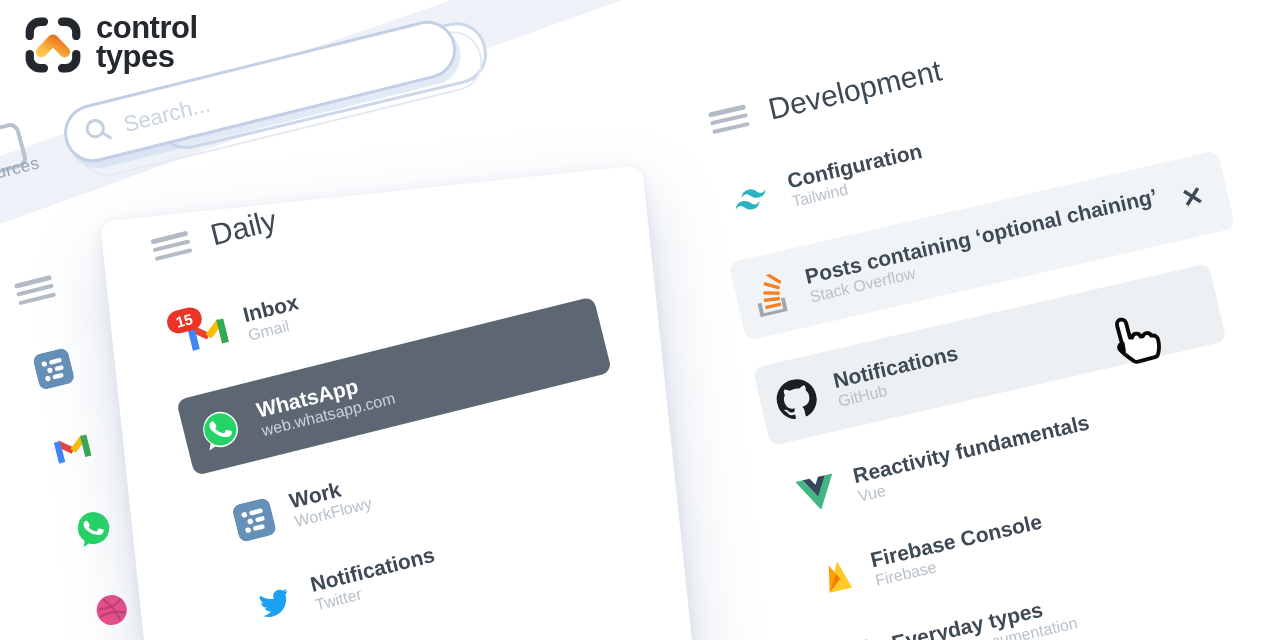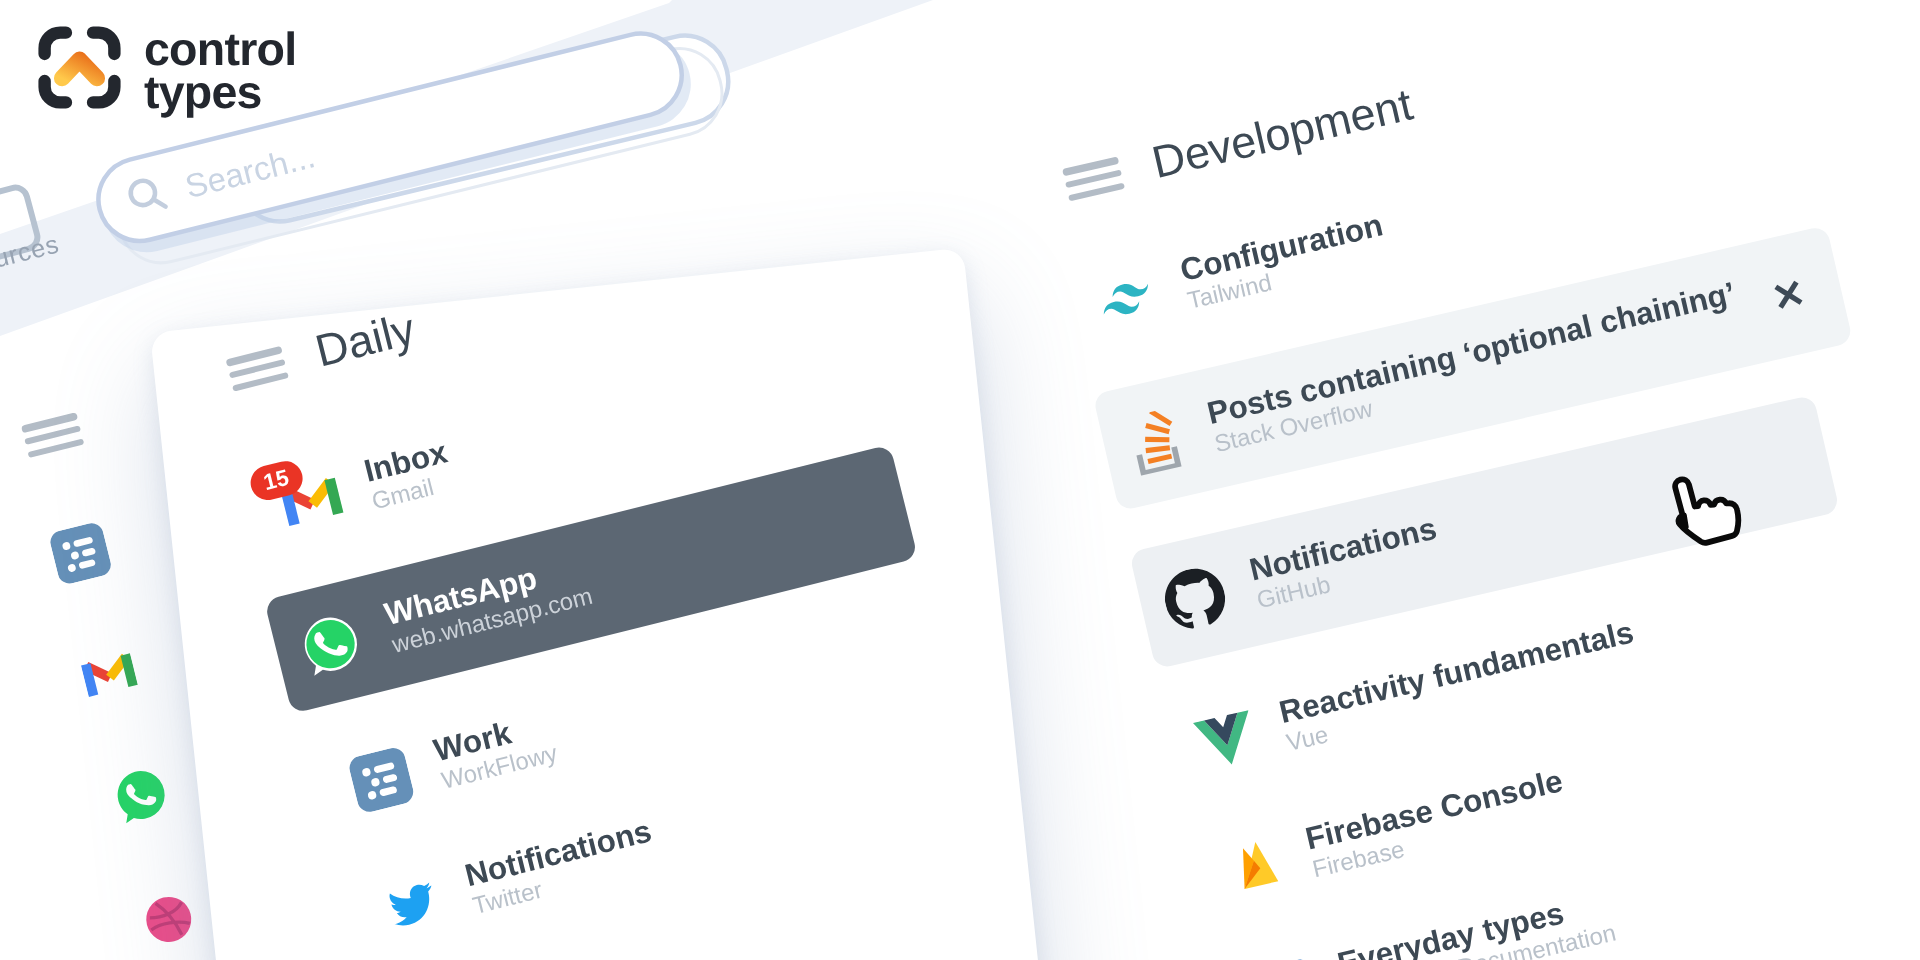--- a/index.html
+++ b/index.html
@@ -16,21 +16,21 @@
   .ghost-pill{position:absolute;left:72px;top:124px;width:410px;height:56px;border:2px solid #e4eaf2;
     border-radius:29px;transform:rotate(-13.8deg);transform-origin:0 0;}
 
   
   .res-icon{position:absolute;left:-22px;top:126px;width:38px;height:38px;border:4px solid #b6c2d0;
     border-radius:10px;transform:rotate(-15deg);}
   .res-label{position:absolute;left:-6px;top:164px;font-size:17px;color:#97a3b2;
     transform:rotate(-14deg);transform-origin:0 0;letter-spacing:.5px;}
 
   
-  .logo{position:absolute;left:22px;top:14px;display:flex;align-items:center;gap:12px;z-index:6;}
+  .logo{position:absolute;left:22px;top:14px;display:flex;align-items:flex-start;gap:12px;z-index:6;}
   .logo-text{font-size:31px;line-height:.92;font-weight:800;color:#23272e;letter-spacing:-.5px;}
 
   
   .search-pill{position:absolute;left:58px;top:112px;width:402px;height:58px;background:#fff;
     border:3px solid #c2cfe6;border-radius:31px;transform:rotate(-14deg);transform-origin:0 0;
     display:flex;align-items:center;padding:0 0 0 16px;box-sizing:border-box;z-index:5;
     box-shadow:3px 7px 0 rgba(190,208,233,.45);}
   .search-pill input{border:none;outline:none;background:transparent;font-size:22px;width:300px;
     color:#8fa0b8;font-family:"Liberation Sans",sans-serif;margin-left:10px;}
   .search-pill input::placeholder{color:#c9d4e3;}

